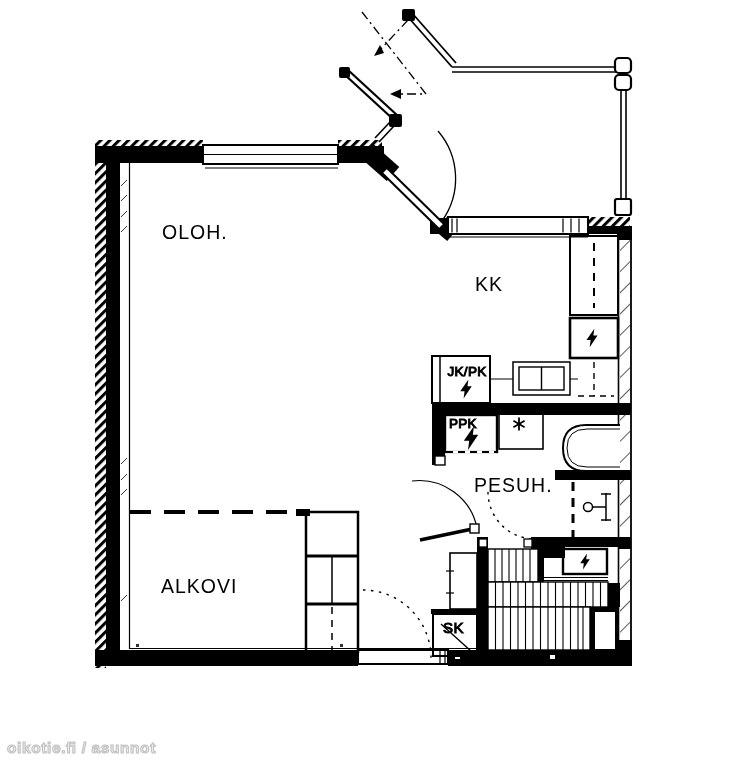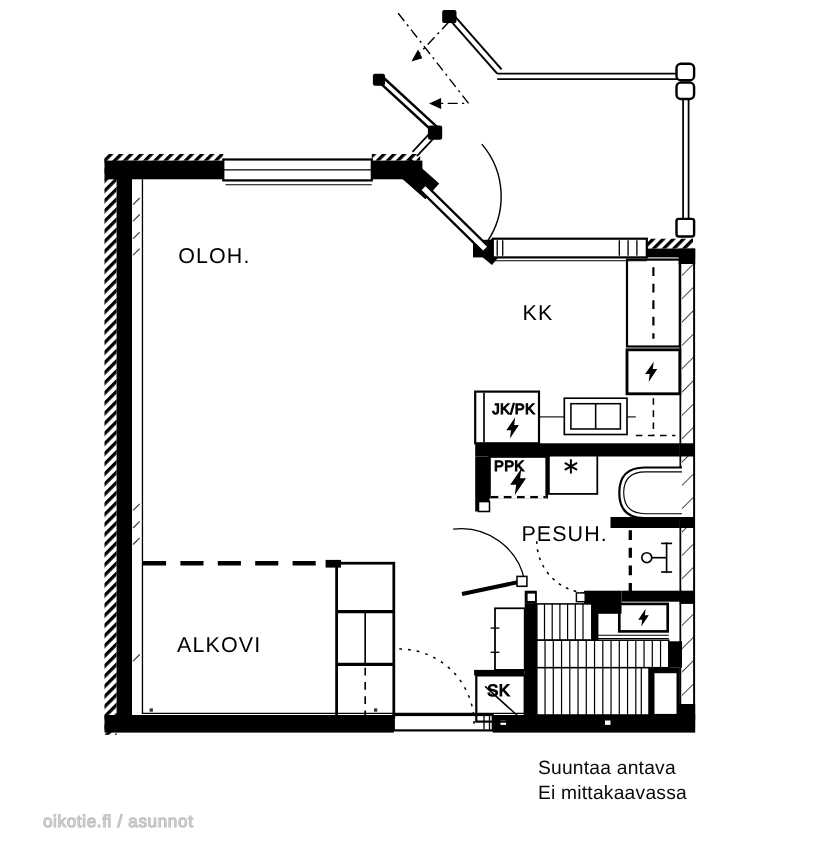--- a/index.html
+++ b/index.html
@@ -1,22 +1,22 @@
 <!DOCTYPE html>
 <html><head>
 <meta charset="utf-8">
 <style>
   html,body{margin:0;padding:0;background:#fff;}
   .stage{position:relative;width:739px;height:769px;background:#ffffff;overflow:hidden;
          font-family:"Liberation Sans",sans-serif;}
   .plan-svg{position:absolute;left:0;top:0;}
   .note{position:absolute;left:489px;top:687px;font-size:17.5px;line-height:22px;
         color:#0a0a0a;letter-spacing:0.2px;}
-  .watermark{position:absolute;left:7px;top:739px;font-size:15.5px;font-weight:400;
-             letter-spacing:0.6px;color:#ececec;margin-left:32px;-webkit-text-stroke:1.1px #c2c2c2;}
+  .watermark{position:absolute;left:7px;top:739px;font-size:15.5px;font-weight:700;
+             letter-spacing:0.6px;color:#ececec;-webkit-text-stroke:1.1px #c2c2c2;}
   svg text{font-family:"Liberation Sans",sans-serif;fill:#000;}
   .room-label{font-size:19.5px;letter-spacing:1px;}
   .small-label{font-size:13.5px;letter-spacing:0.3px;}
   .sk-label{font-size:15px;letter-spacing:0.5px;}
 </style>
 </head>
 <body>
 
 <div class="stage">
 
@@ -283,20 +283,16 @@
   </g>
 
   <g>
     <text x="162" y="239" class="room-label">OLOH.</text>
     <text x="475" y="291" class="room-label">KK</text>
     <text x="474" y="492" class="room-label">PESUH.</text>
     <text x="161" y="593" class="room-label">ALKOVI</text>
   </g>
 </svg>
 
-<div class="note">
-  <div>Suuntaa antava</div>
-  <div>Ei mittakaavassa</div>
+
+<div class="watermark">oikotie.fi / asunnot</div>
+
 </div>
 
-<div class="watermark">oikotie.fi / asunnot</div>
-
-</div>
-
 </body></html>

